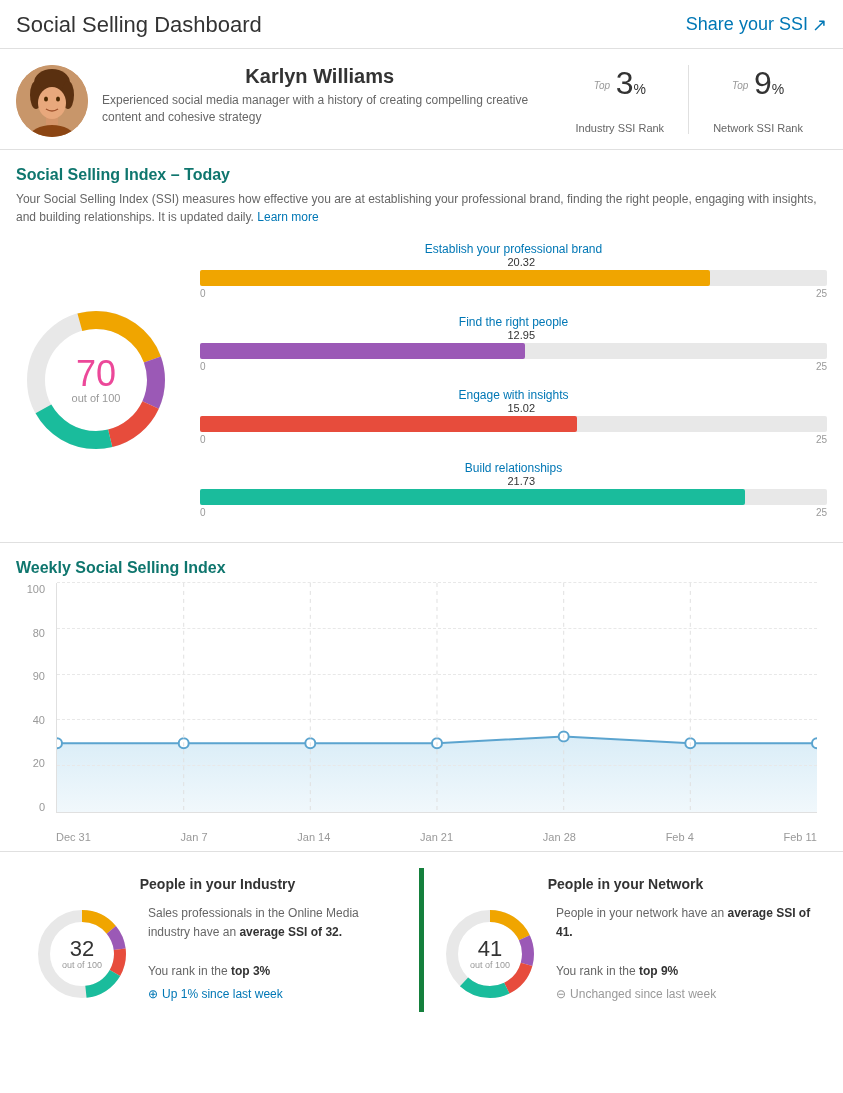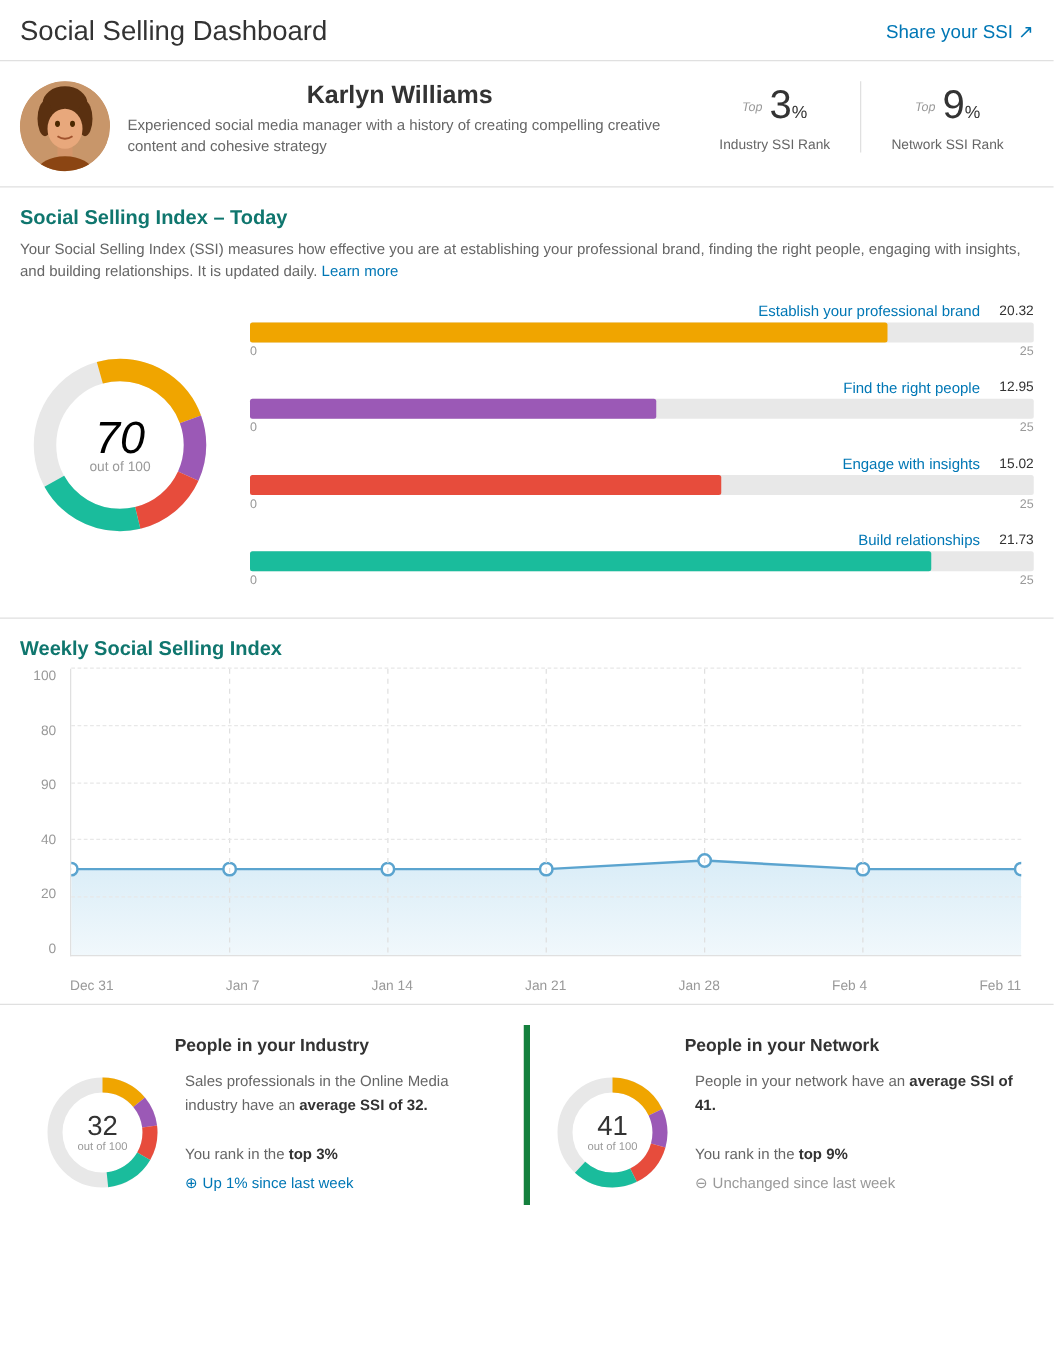--- a/index.html
+++ b/index.html
@@ -1,55 +1,55 @@
 <!DOCTYPE html>
 <html><head>
   <meta charset="utf-8">
   <style>
     * { box-sizing: border-box; margin: 0; padding: 0; }
     body { font-family: -apple-system, BlinkMacSystemFont, 'Segoe UI', Arial, sans-serif; background: #fff; color: #333; font-size: 13px; width: 843px; }
 
     
     .header { display: flex; justify-content: space-between; align-items: center; padding: 12px 16px 10px; border-bottom: 1px solid #e0e0e0; }
     .header-title { font-size: 22px; font-weight: 300; color: #333; }
-    .share-ssi-link { color: #0077b5; font-size: 15px; text-decoration: none; display: flex; align-items: flex-end; gap: 4px; }
+    .share-ssi-link { color: #0077b5; font-size: 18px; text-decoration: none; display: flex; align-items: flex-start; gap: 4px; }
 
     
     .profile-section { display: flex; align-items: flex-start; padding: 16px 16px 12px; border-bottom: 1px solid #e0e0e0; gap: 14px; }
     .avatar { width: 72px; height: 72px; border-radius: 50%; background: #c8966a; overflow: hidden; flex-shrink: 0; }
     .profile-info { flex: 1; }
     .profile-name { font-size: 20px; font-weight: 600; color: #333; margin-bottom: 4px; text-align: center; }
     .profile-bio { font-size: 12px; color: #666; line-height: 1.4; }
     .profile-stats { display: flex; align-items: center; gap: 0; margin-left: auto; }
     .stat-block { text-align: center; padding: 0 24px; }
     .stat-block + .stat-block { border-left: 1px solid #e0e0e0; }
     .stat-number { font-size: 32px; font-weight: 300; color: #333; display: inline; }
     .stat-percent { font-size: 14px; color: #333; }
-    .stat-rank-label { font-size: 11px; color: #666; margin-top: 8px; }
+    .stat-rank-label { font-size: 11px; color: #666; margin-top: 20px; }
     .top-superscript { font-size: 10px; color: #999; vertical-align: super; font-style: italic; margin-right: 2px; }
 
     
     .ssi-today { padding: 16px 16px 8px; border-bottom: 1px solid #e0e0e0; }
     .section-title { font-size: 16px; font-weight: 600; color: #0f766e; margin-bottom: 6px; }
     .ssi-description { font-size: 12px; color: #666; line-height: 1.5; margin-bottom: 16px; }
     .learn-more { color: #0077b5; text-decoration: none; }
 
     
     .ssi-chart-area { display: flex; align-items: center; gap: 24px; margin-bottom: 16px; }
 
     
     .donut-container { position: relative; width: 160px; height: 160px; flex-shrink: 0; }
     .donut-center { position: absolute; top: 50%; left: 50%; transform: translate(-50%, -50%); text-align: center; }
-    .donut-score { font-size: 36px; font-weight: 300; color: #000000; line-height: 1; font-style: italic; }
+    .donut-score { font-size: 36px; font-weight: 300; color: #ec4899; line-height: 1; }
     .donut-label { font-size: 11px; color: #999; }
 
     
     .bar-charts { flex: 1; display: flex; flex-direction: column; gap: 16px; }
     .bar-item { }
-    .bar-label-row { display: flex; justify-content: flex-end; align-items: center; margin-bottom: 2px; }
+    .bar-label-row { display: flex; justify-content: flex-end; align-items: center; margin-bottom: 2px; flex-direction: column; }
     .bar-category-label { color: #0077b5; font-size: 12px; text-align: right; flex: 1; }
     .bar-value-label { font-size: 11px; color: #333; margin-left: 8px; min-width: 35px; text-align: right; }
     .bar-track { background: #e8e8e8; height: 16px; border-radius: 2px; position: relative; margin-bottom: 2px; }
     .bar-fill { height: 100%; border-radius: 2px; }
     .bar-axis { display: flex; justify-content: space-between; font-size: 10px; color: #999; }
 
     
     .weekly-section { padding: 16px 16px 8px; border-bottom: 1px solid #e0e0e0; }
     .line-chart-container { position: relative; width: 100%; height: 260px; }
     .chart-y-axis { position: absolute; left: 0; top: 0; bottom: 30px; display: flex; flex-direction: column-reverse; justify-content: space-between; width: 35px; }

